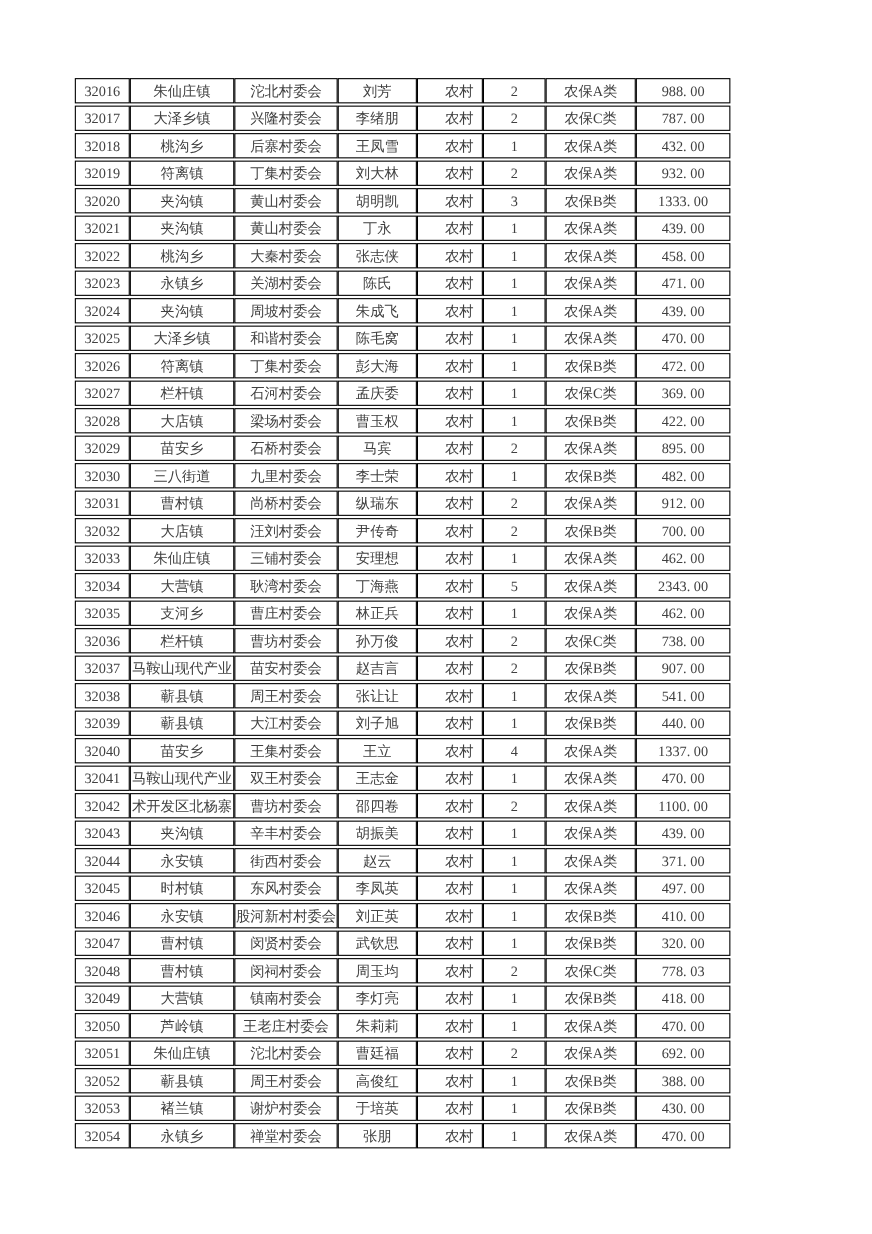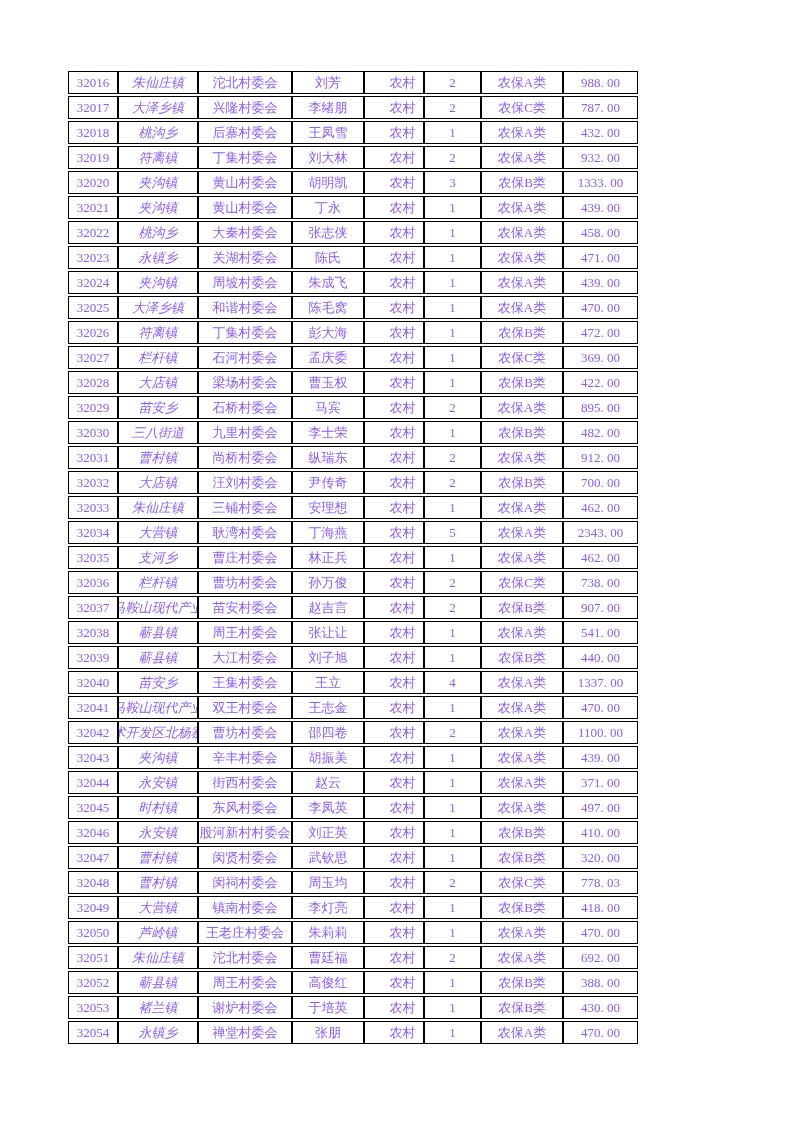--- a/index.html
+++ b/index.html
@@ -5,21 +5,21 @@
   html, body {
     margin: 0;
     padding: 0;
     background: #ffffff;
   }
   .page {
     position: relative;
     width: 793px;
     height: 1122px;
     background: #ffffff;
-    color: #8b5cf6;
+    color: #404040;
     font-family: "Liberation Serif", "DejaVu Serif", serif;
     overflow: hidden;
   }
   .grid-table {
     position: absolute;
     left: 68px;
     top: 71px;
   }
   .row {
     display: flex;
@@ -31,27 +31,27 @@
     border: 1px solid #000000;
     display: flex;
     align-items: center;
     justify-content: center;
     font-size: 13px;
     line-height: 21px;
     white-space: nowrap;
     overflow: hidden;
   }
   .c0 { width: 50px; }
-  .c1 { width: 80px; font-style: italic; }
+  .c1 { width: 95px; }
   .c2 { width: 94px; }
   .c3 { width: 72px; }
   .c4 { width: 60px; padding-left: 17px; }
   .c5 { width: 57px; }
   .c6 { width: 82px; }
-  .c7 { width: 75px; }
+  .c7 { width: 86px; }
 </style>
 </head>
 <body>
 
 <div class="page">
   <div class="grid-table" id="table">
   <div class="row">
     <div class="cell c0">32016</div>
     <div class="cell c1">朱仙庄镇</div>
     <div class="cell c2">沱北村委会</div>

